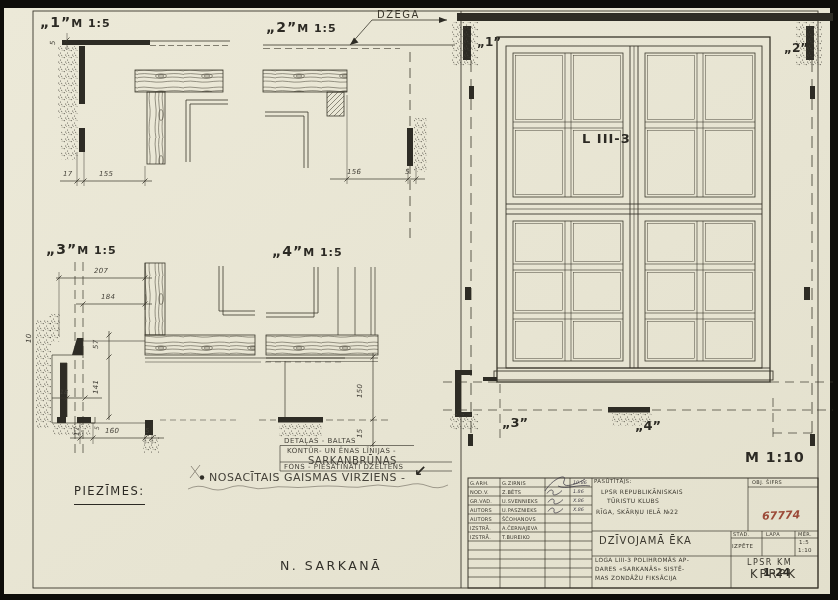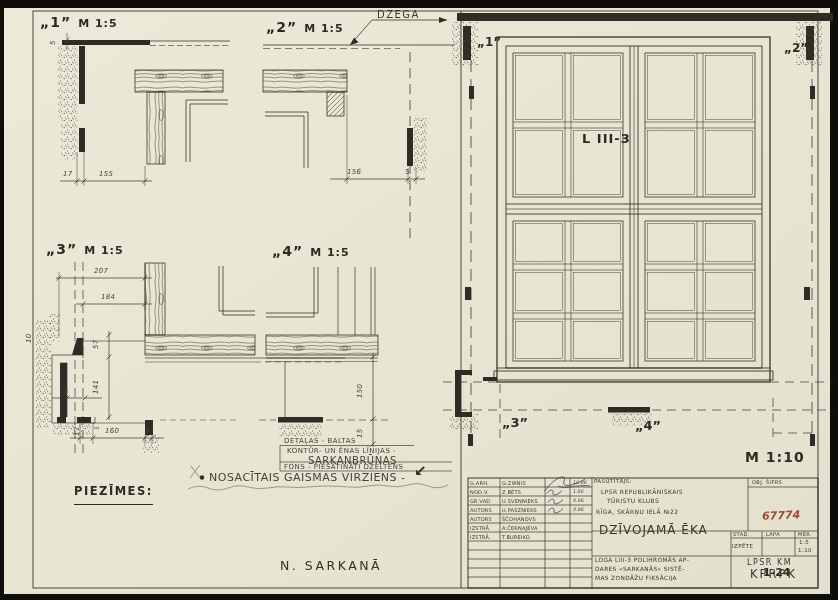--- a/index.html
+++ b/index.html
@@ -4,21 +4,21 @@
 <style>
   html,body{margin:0;padding:0}
   #sheet{position:relative;width:838px;height:600px;background:#0e0d0a;overflow:hidden;
          font-family:"DejaVu Sans",sans-serif}
   #paper{position:absolute;left:4px;top:8px;width:826px;height:586px;
          background:linear-gradient(145deg,#ece9d8,#e7e4d2 60%,#e3e0cd)}
   svg.art{position:absolute;left:0;top:0}
   .t{position:absolute;white-space:nowrap;color:#33312a;line-height:1}
   .hdr{font-weight:bold;color:#2c2a24;letter-spacing:1px}
   .hdr .num{font-size:14px}
-  .hdr .sc{font-size:11px;margin-left:7px}
+  .hdr .sc{font-size:11px;}
   .dim{font-style:italic;font-size:7px;color:#45423a;letter-spacing:.3px}
   .rot{transform:rotate(-90deg);transform-origin:left bottom}
   .mark{font-weight:bold;color:#2c2a24}
   .leg{font-size:7px;letter-spacing:.5px;color:#45423a}
   .tb{color:#3a372e;letter-spacing:.4px}
   .tbrow{position:absolute;left:469px;width:122px;height:9px}
   .tbrow .role{position:absolute;left:1px;top:1.5px;font-size:5px;letter-spacing:.2px;color:#3a372e}
   .tbrow .name{position:absolute;left:33px;top:1.5px;font-size:5px;letter-spacing:.2px;color:#3a372e}
   .tbrow .date{position:absolute;left:104px;top:1.5px;font-size:4.8px;font-style:italic;color:#46424c}
   #notes{position:absolute;left:86px;top:502px;width:312px}
@@ -370,21 +370,21 @@
   <div class="t mark" style="left:582px;top:132px;font-size:13px;letter-spacing:1px">L III-3</div>
   <div class="t mark" style="left:745px;top:450px;font-size:14px;letter-spacing:1px">M 1:10</div>
 
   <div class="t leg" style="left:284px;top:438px">DETAĻAS - BALTAS</div>
   <div class="t leg" style="left:287px;top:448px">KONTŪR- UN ĒNAS LĪNIJAS -</div>
   <div class="t leg" style="left:308px;top:455.5px;font-size:10px">SARKANBRŪNAS</div>
   <div class="t leg" style="left:284px;top:464px">FONS - PIESĀTINĀTI DZELTENS</div>
   <div class="t leg" style="left:209px;top:471.5px;font-size:11px">NOSACĪTAIS GAISMAS VIRZIENS -</div>
   <div class="t mark" style="left:414px;top:464px;font-size:15px">↙</div>
 
-  <div class="t" style="left:74px;top:486px;font-size:11.5px;font-weight:bold;letter-spacing:1.5px;color:#2c2a24;border-bottom:1.2px solid #2c2a24;padding-bottom:6px">PIEZĪMES:</div>
+  <div class="t" style="left:74px;top:486px;font-size:11.5px;font-weight:normal;letter-spacing:1.5px;color:#2c2a24;border-bottom:1.2px solid #2c2a24;padding-bottom:6px">PIEZĪMES:</div>
 
   <div class="t" style="left:280px;top:560px;font-size:12.5px;letter-spacing:2.5px;color:#33312a">N. SARKANĀ</div>
 
   <div class="tbrow" style="top:478px">
     <span class="role">G.ARH.</span>
     <span class="name">G.ZIRNIS</span>
     <span class="date">10.86</span>
   </div>
   <div class="tbrow" style="top:487px">
     <span class="role">NOD.V.</span>
@@ -416,21 +416,21 @@
     <span class="name">T.BUREIKO</span>
     <span class="date"></span>
   </div>
 
   <div class="t tb" style="left:594px;top:479px;font-size:5.5px">PASŪTĪTĀJS:</div>
   <div class="t tb" style="left:601px;top:488.5px;font-size:6px">LPSR REPUBLIKĀNISKAIS</div>
   <div class="t tb" style="left:607px;top:497.5px;font-size:6px">TŪRISTU KLUBS</div>
   <div class="t tb" style="left:596px;top:509px;font-size:6px">RĪGA, SKĀRŅU IELĀ №22</div>
   <div class="t tb" style="left:752px;top:480px;font-size:5px">OBJ. ŠIFRS</div>
   <div class="t" style="left:762px;top:510px;font-size:11px;font-style:italic;font-weight:bold;color:#9c4a38;transform:rotate(-2deg)">67774</div>
-  <div class="t tb" style="left:599px;top:524px;font-size:12px;letter-spacing:1px">DZĪVOJAMĀ ĒKA</div>
+  <div class="t tb" style="left:599px;top:536px;font-size:10px;letter-spacing:1px">DZĪVOJAMĀ ĒKA</div>
   <div class="t tb" style="left:733px;top:531.5px;font-size:5px">STAD.</div>
   <div class="t tb" style="left:766px;top:531.5px;font-size:5px">LAPA</div>
   <div class="t tb" style="left:798px;top:531.5px;font-size:5px">MĒR.</div>
   <div class="t tb" style="left:732px;top:544px;font-size:5.5px">IZPĒTE</div>
   <div class="t" style="left:763px;top:567px;font-size:11px;font-weight:bold;color:#2c2a24">1-24</div>
   <div class="t tb" style="left:799px;top:540px;font-size:5.5px">1:5</div>
   <div class="t tb" style="left:798px;top:547.5px;font-size:5.5px">1:10</div>
   <div class="t tb" style="left:595px;top:558px;font-size:5.8px">LOGA LIII-3 POLIHROMĀS AP-</div>
   <div class="t tb" style="left:595px;top:567px;font-size:5.8px">DARES «SARKANĀS» SISTĒ-</div>
   <div class="t tb" style="left:595px;top:576px;font-size:5.8px">MAS ZONDĀŽU FIKSĀCIJA</div>

